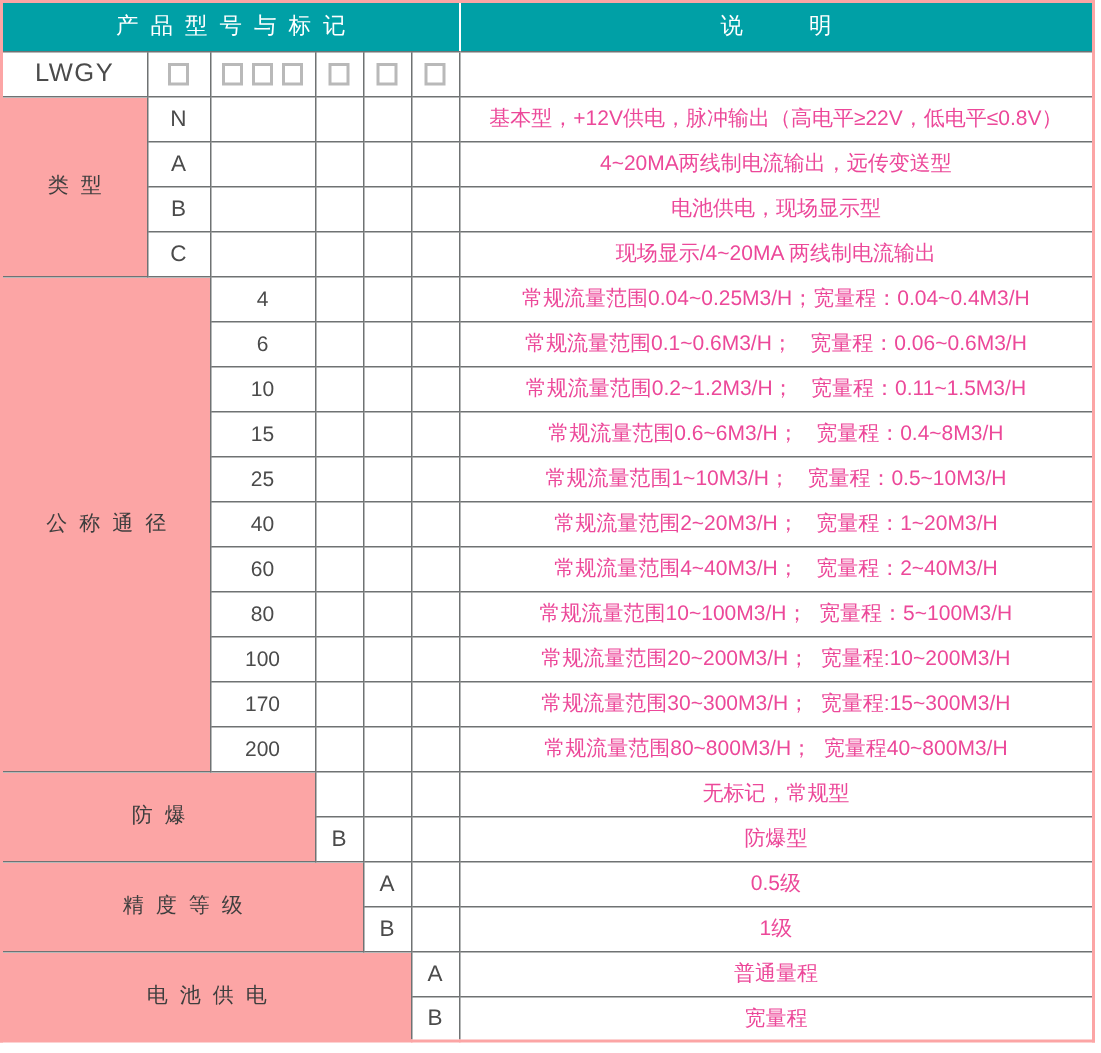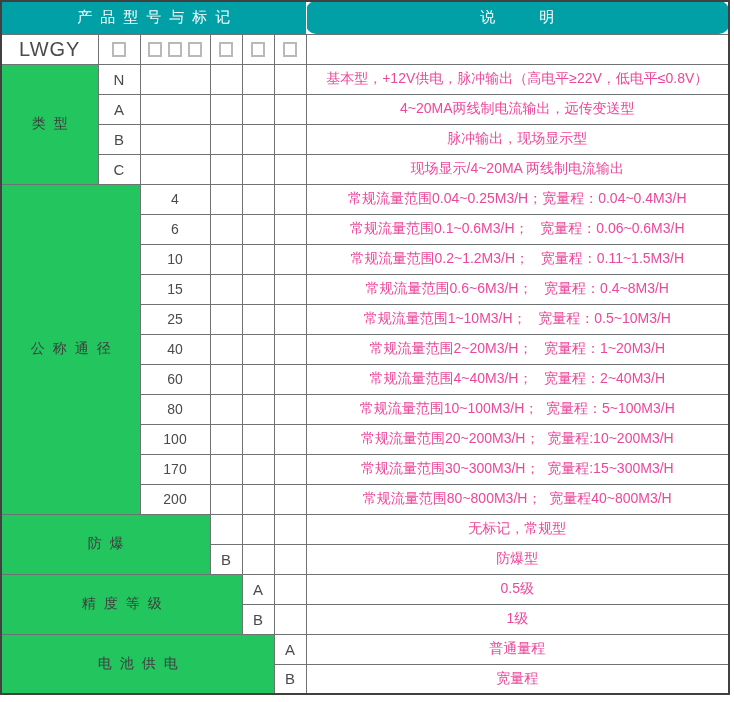--- a/index.html
+++ b/index.html
@@ -3,21 +3,21 @@
 <meta charset="utf-8">
 <style>
   html,body{margin:0;padding:0;background:#ffffff;}
   body{width:734px;height:702px;overflow:hidden;
        font-family:"Liberation Sans","DejaVu Sans",sans-serif;}
   table.spec{
     border-collapse:collapse;
     table-layout:fixed;
     width:730px;height:524px;
     margin:0;
-    border:2px solid #404040;
+    border:2px solid #fca5a5;
     color:#3e3e3e;
   }
   td{
     border:1px solid #6f7273;
     text-align:center;
     vertical-align:middle;
     font-size:14px;
     padding:0;
     overflow:hidden;
   }
@@ -28,24 +28,23 @@
     color:#ffffff;
     font-size:15px;
     letter-spacing:8px;
     text-indent:8px;
     border-right:1px solid #ffffff;
   }
   td.th-desc{
     letter-spacing:44px;
     text-indent:44px;
     border-left:1px solid #ffffff;
-    border-radius:10px;
-  }
-  td.prefix{font-size:20px;letter-spacing:1px;color:#4b4b4b;}
-  td.lbl{letter-spacing:8px;text-indent:8px;font-size:14px;color:#3e3e3e;background:#22c55e;}
+  }
+  td.prefix{font-size:17px;letter-spacing:1px;color:#4b4b4b;}
+  td.lbl{letter-spacing:8px;text-indent:8px;font-size:14px;color:#3e3e3e;background:#fca5a5;}
   td.code{font-size:15px;color:#4b4b4b;}
   td.num{font-size:14px;color:#4b4b4b;}
   td.desc{font-size:14px;white-space:pre;color:#ec4899;}
   span.sq{
     display:inline-block;
     width:10px;height:11px;
     border:2px solid #b9b9b9;
     margin:0 3px;
     vertical-align:middle;
     background:#ffffff;
@@ -97,21 +96,21 @@
         <td></td>
         <td></td>
     <td class="desc">4~20MA两线制电流输出，远传变送型</td>
   </tr>
   <tr>
     <td class="code">B</td>
     <td></td>
         <td></td>
         <td></td>
         <td></td>
-    <td class="desc">脉冲输出，现场显示型</td>
+    <td class="desc">电池供电，现场显示型</td>
   </tr>
   <tr>
     <td class="code">C</td>
     <td></td>
         <td></td>
         <td></td>
         <td></td>
     <td class="desc">现场显示/4~20MA 两线制电流输出</td>
   </tr>
 

